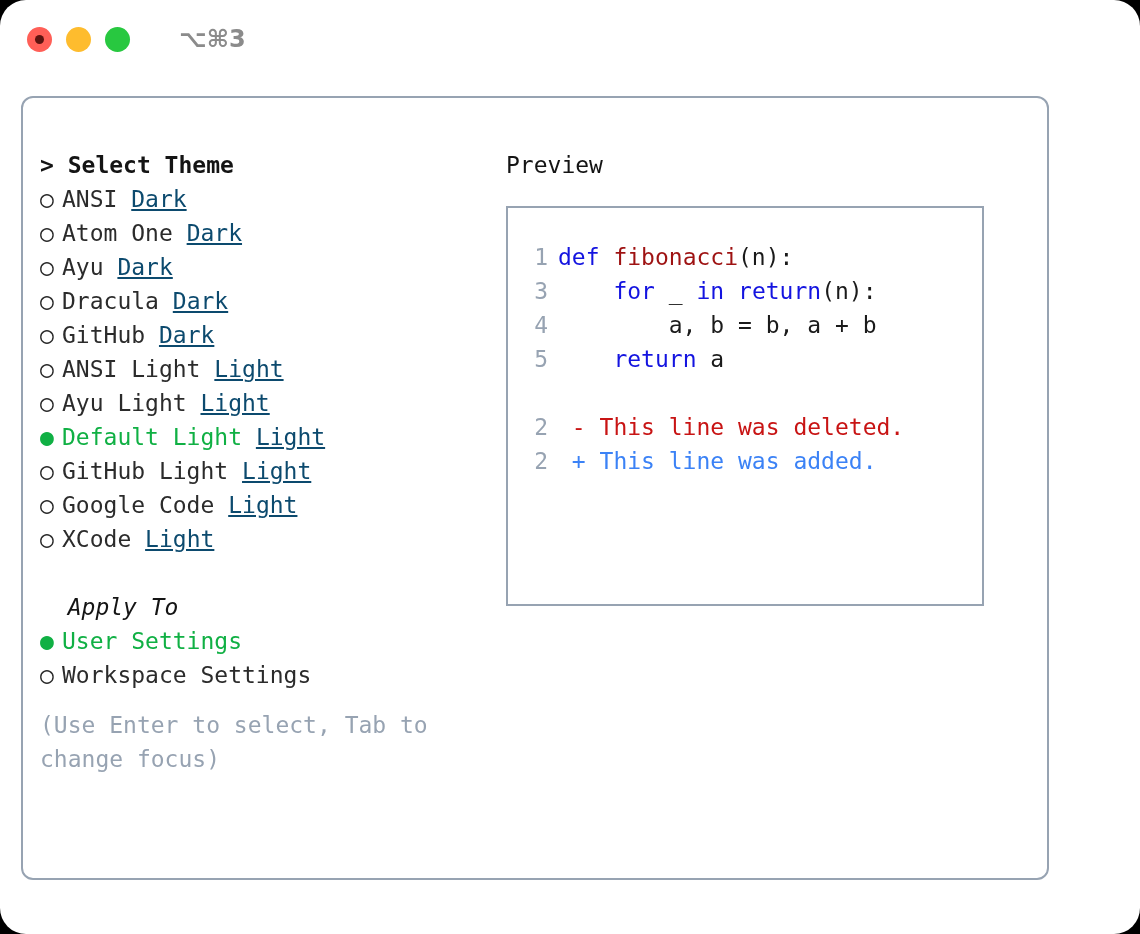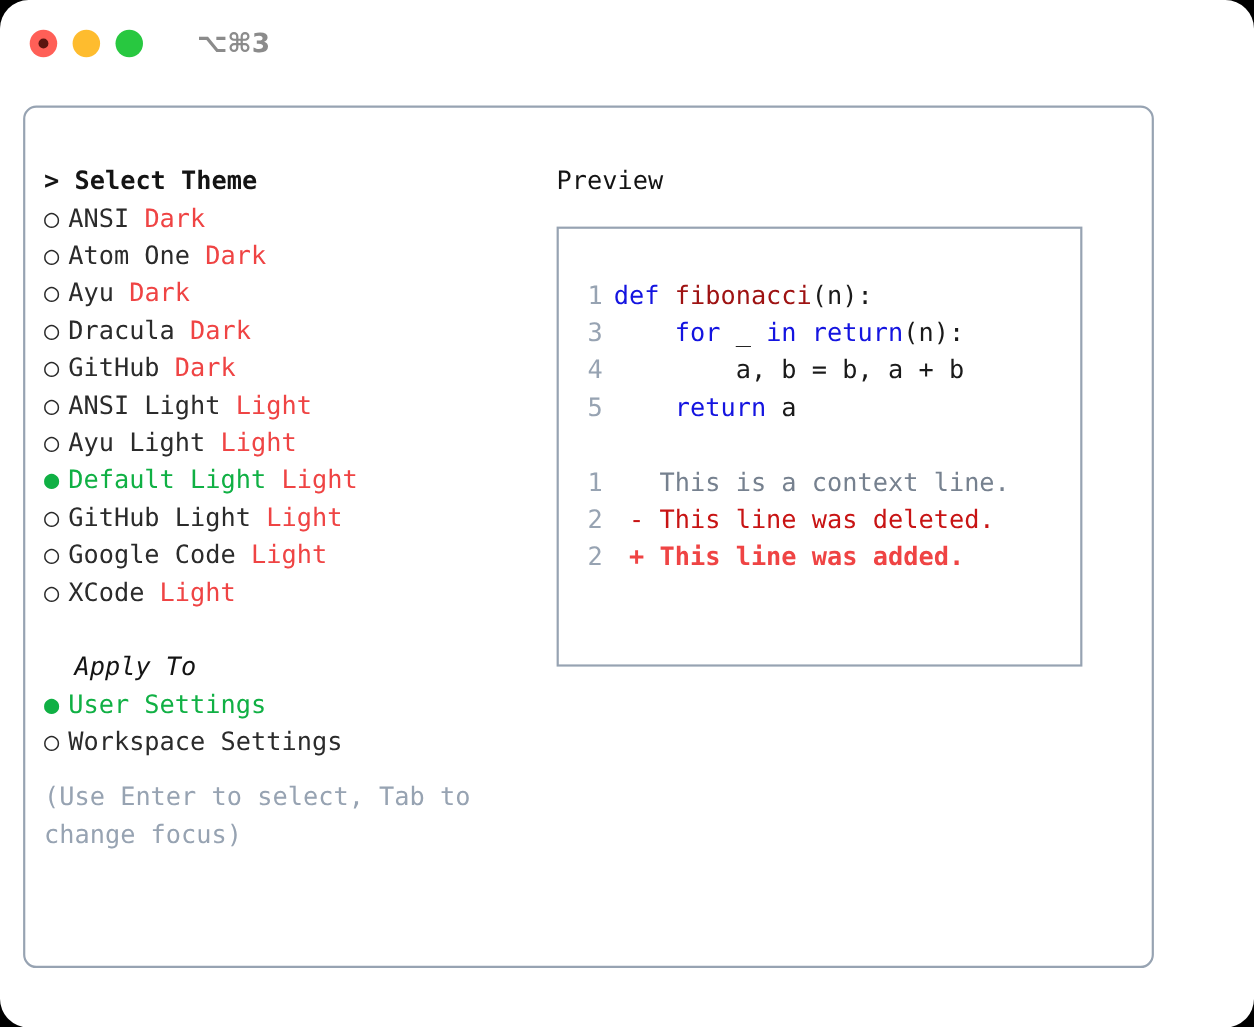--- a/index.html
+++ b/index.html
@@ -112,21 +112,22 @@
     white-space: pre;
     display: block;
   }
   .bullet {
     display: inline-block;
     width: 22px;
   }
   .opt.selected { color: #10b044; }
   .opt.selected .bullet { color: #10b044; }
   .tag {
-    color: #ef4444;
+    color: #0c4a6e;
+    text-decoration: underline;
   }
   .spacer-sm { height: 34px; }
   .section-head {
     font-size: 23px;
     line-height: 34px;
     color: #141414;
     white-space: pre;
     display: block;
     font-style: italic;
   }
@@ -147,41 +148,41 @@
     margin-left: 6px;
   }
   .preview-box {
     margin-top: 24px;
     margin-left: 6px;
     width: 478px;
     height: 400px;
     border: 2px solid #97a3b2;
     box-sizing: border-box;
     background: #ffffff;
-    padding: 44px 0 0 14px;
+    padding: 32px 0 0 14px;
   }
   .code-line {
     font-size: 23px;
     line-height: 34px;
     white-space: pre;
     color: #1a1a1a;
   }
   .ln {
     display: inline-block;
     width: 26px;
     text-align: right;
     color: #97a3b2;
     margin-right: 10px;
   }
   .kw   { color: #1414e0; }
   .fn   { color: #9e1212; }
   .plain{ color: #1a1a1a; }
   .ctx  { color: #76818f; }
   .del  { color: #c81414; }
-  .add  { color: #ef4444; font-weight: bold; }
+  .add  { color: #3b82f6; }
   .gap  { height: 34px; }
 </style>
 </head>
 <body>
 
 <div class="window">
 
   <div class="titlebar">
     <div class="lights">
       <div class="light close"></div>
@@ -230,21 +231,20 @@
 
         <div class="preview-box">
           <div id="code-block">
               <div class="code-line"><span class="ln">1</span><span class="kw">def </span><span class="fn">fibonacci</span><span class="plain">(n):</span></div>
               <div class="code-line"><span class="ln">3</span><span class="plain">    </span><span class="kw">for</span><span class="plain"> _ </span><span class="kw">in</span><span class="plain"> </span><span class="kw">return</span><span class="plain">(n):</span></div>
               <div class="code-line"><span class="ln">4</span><span class="plain">        a, b = b, a + b</span></div>
               <div class="code-line"><span class="ln">5</span><span class="plain">    </span><span class="kw">return</span><span class="plain"> a</span></div>
             </div>
           <div class="gap"></div>
           <div id="diff-block">
-              <div class="code-line"><span class="ln">1</span><span class="ctx">   This is a context line.</span></div>
               <div class="code-line"><span class="ln">2</span><span class="del"> - This line was deleted.</span></div>
               <div class="code-line"><span class="ln">2</span><span class="add"> + This line was added.</span></div>
             </div>
         </div>
 
       </div>
 
     </div>
   </div>
 </div>

